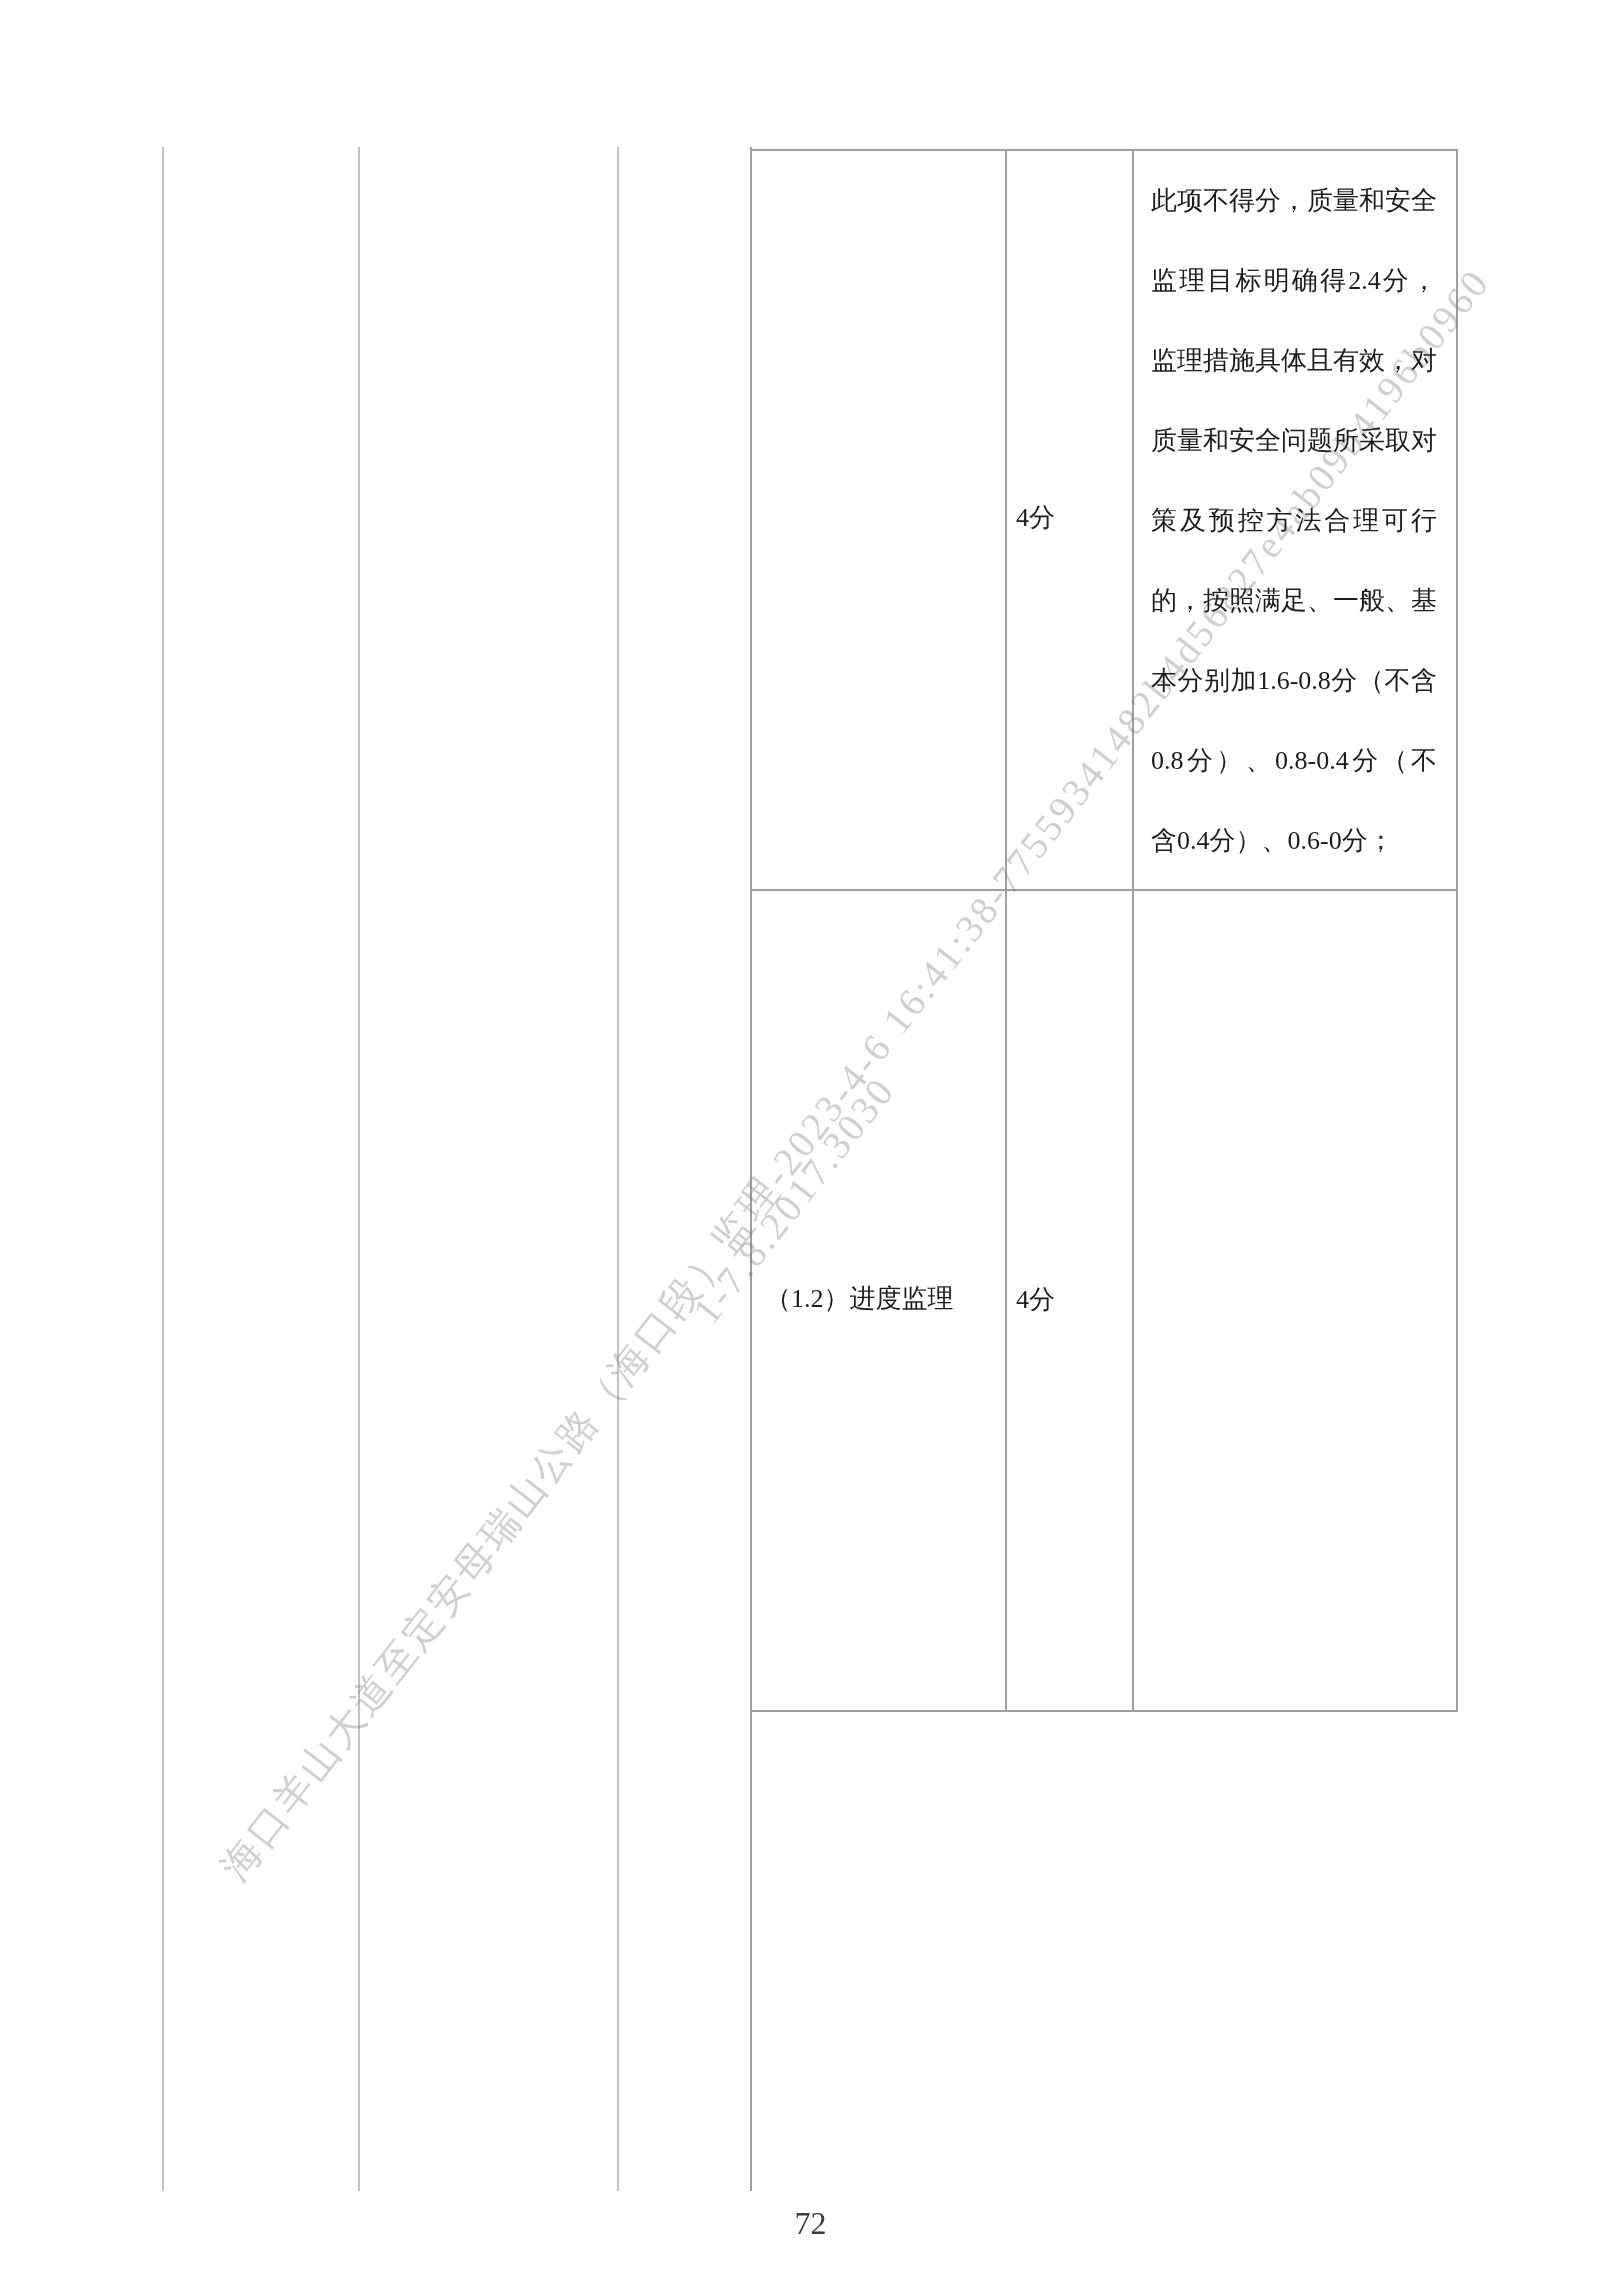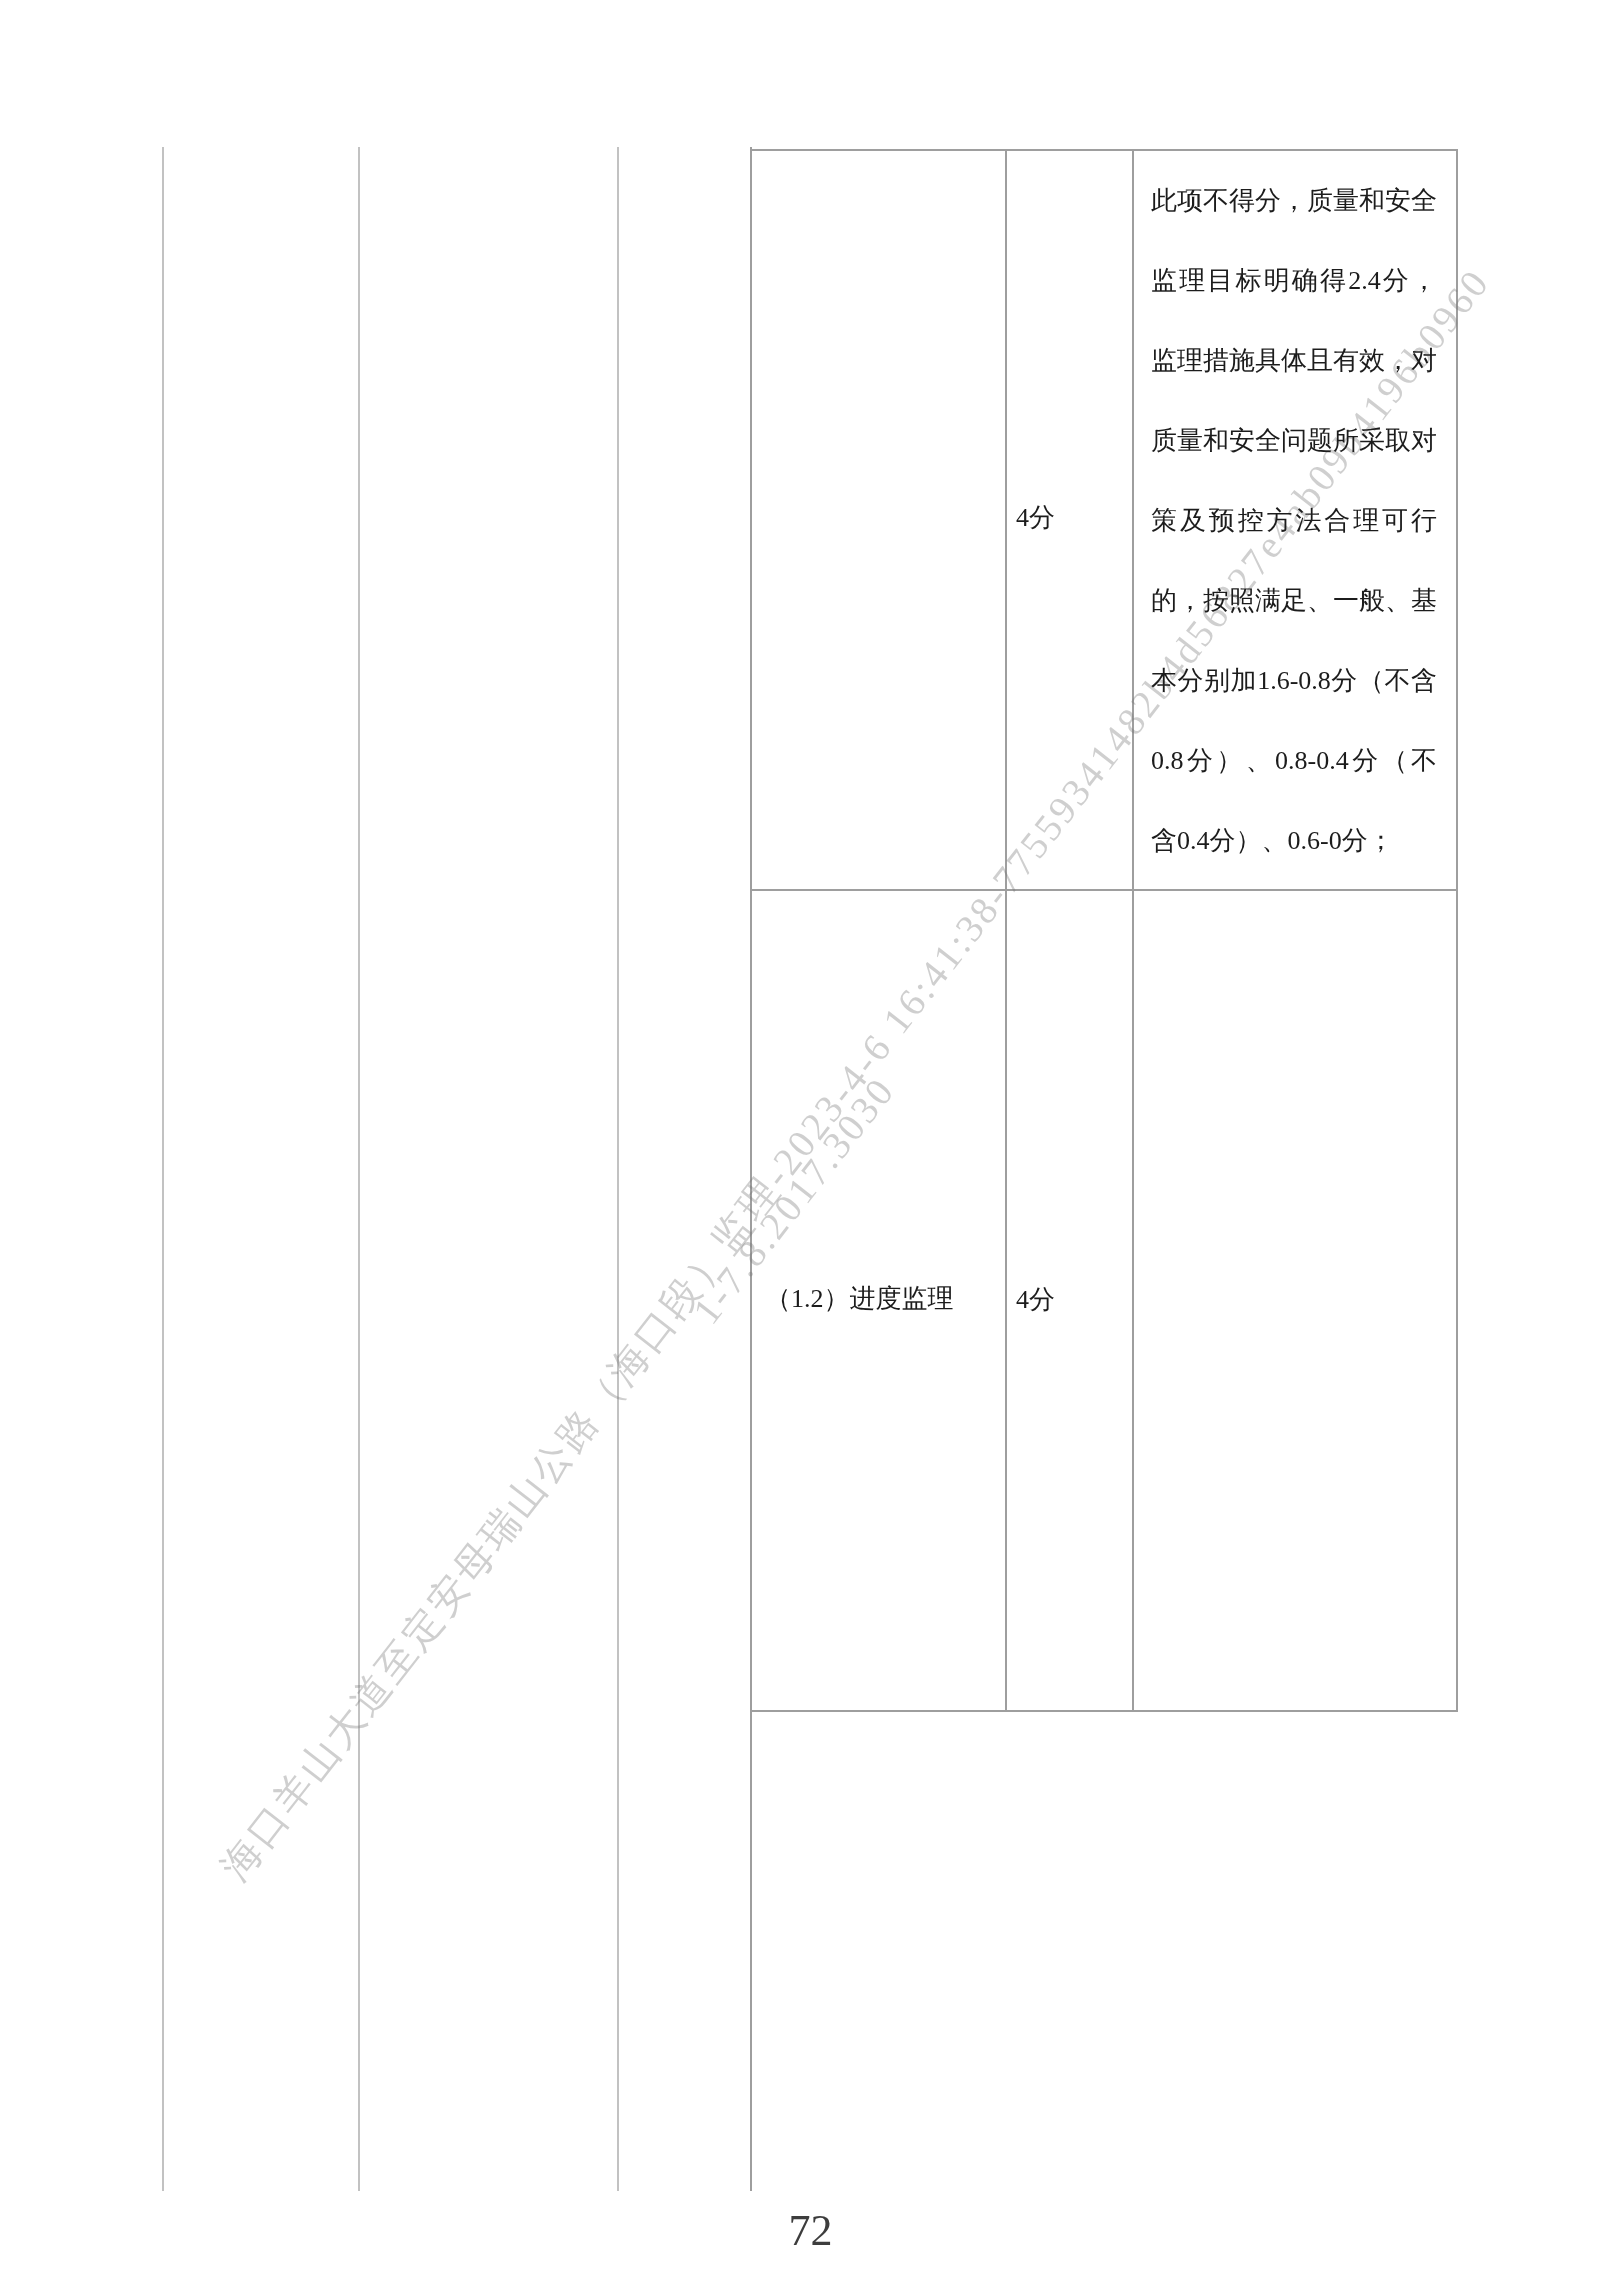--- a/index.html
+++ b/index.html
@@ -43,21 +43,21 @@
     z-index:1;
     pointer-events:none;
   }
   .wm1{left:230px;top:1848px;}
   .wm2{left:701px;top:1296px;}
   .page-number{
     position:absolute;
     left:0;right:0;
     top:2205px;
     text-align:center;
-    font-size:44px;
+    font-size:32px;
     color:#3d3d3d;
     z-index:3;
   }
 </style>
 </head>
 <body>
 
 <div class="page">
 
   <div class="watermark wm1">海口羊山大道至定安母瑞山公路（海口段）监理-2023-4-6 16:41:38-77559341482b4d56827e4ab09b4196b0960</div>

